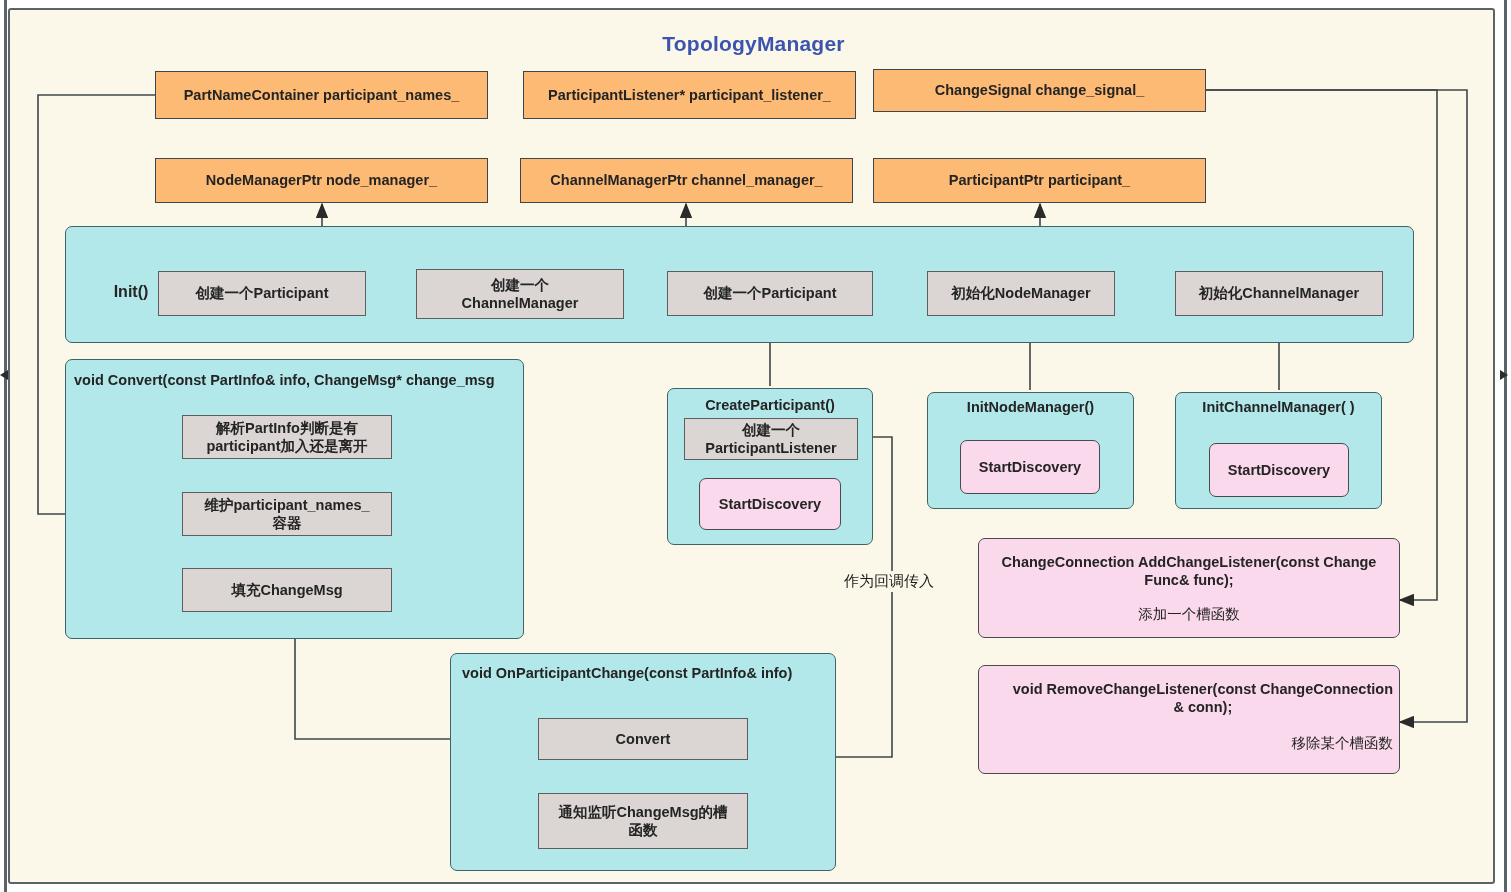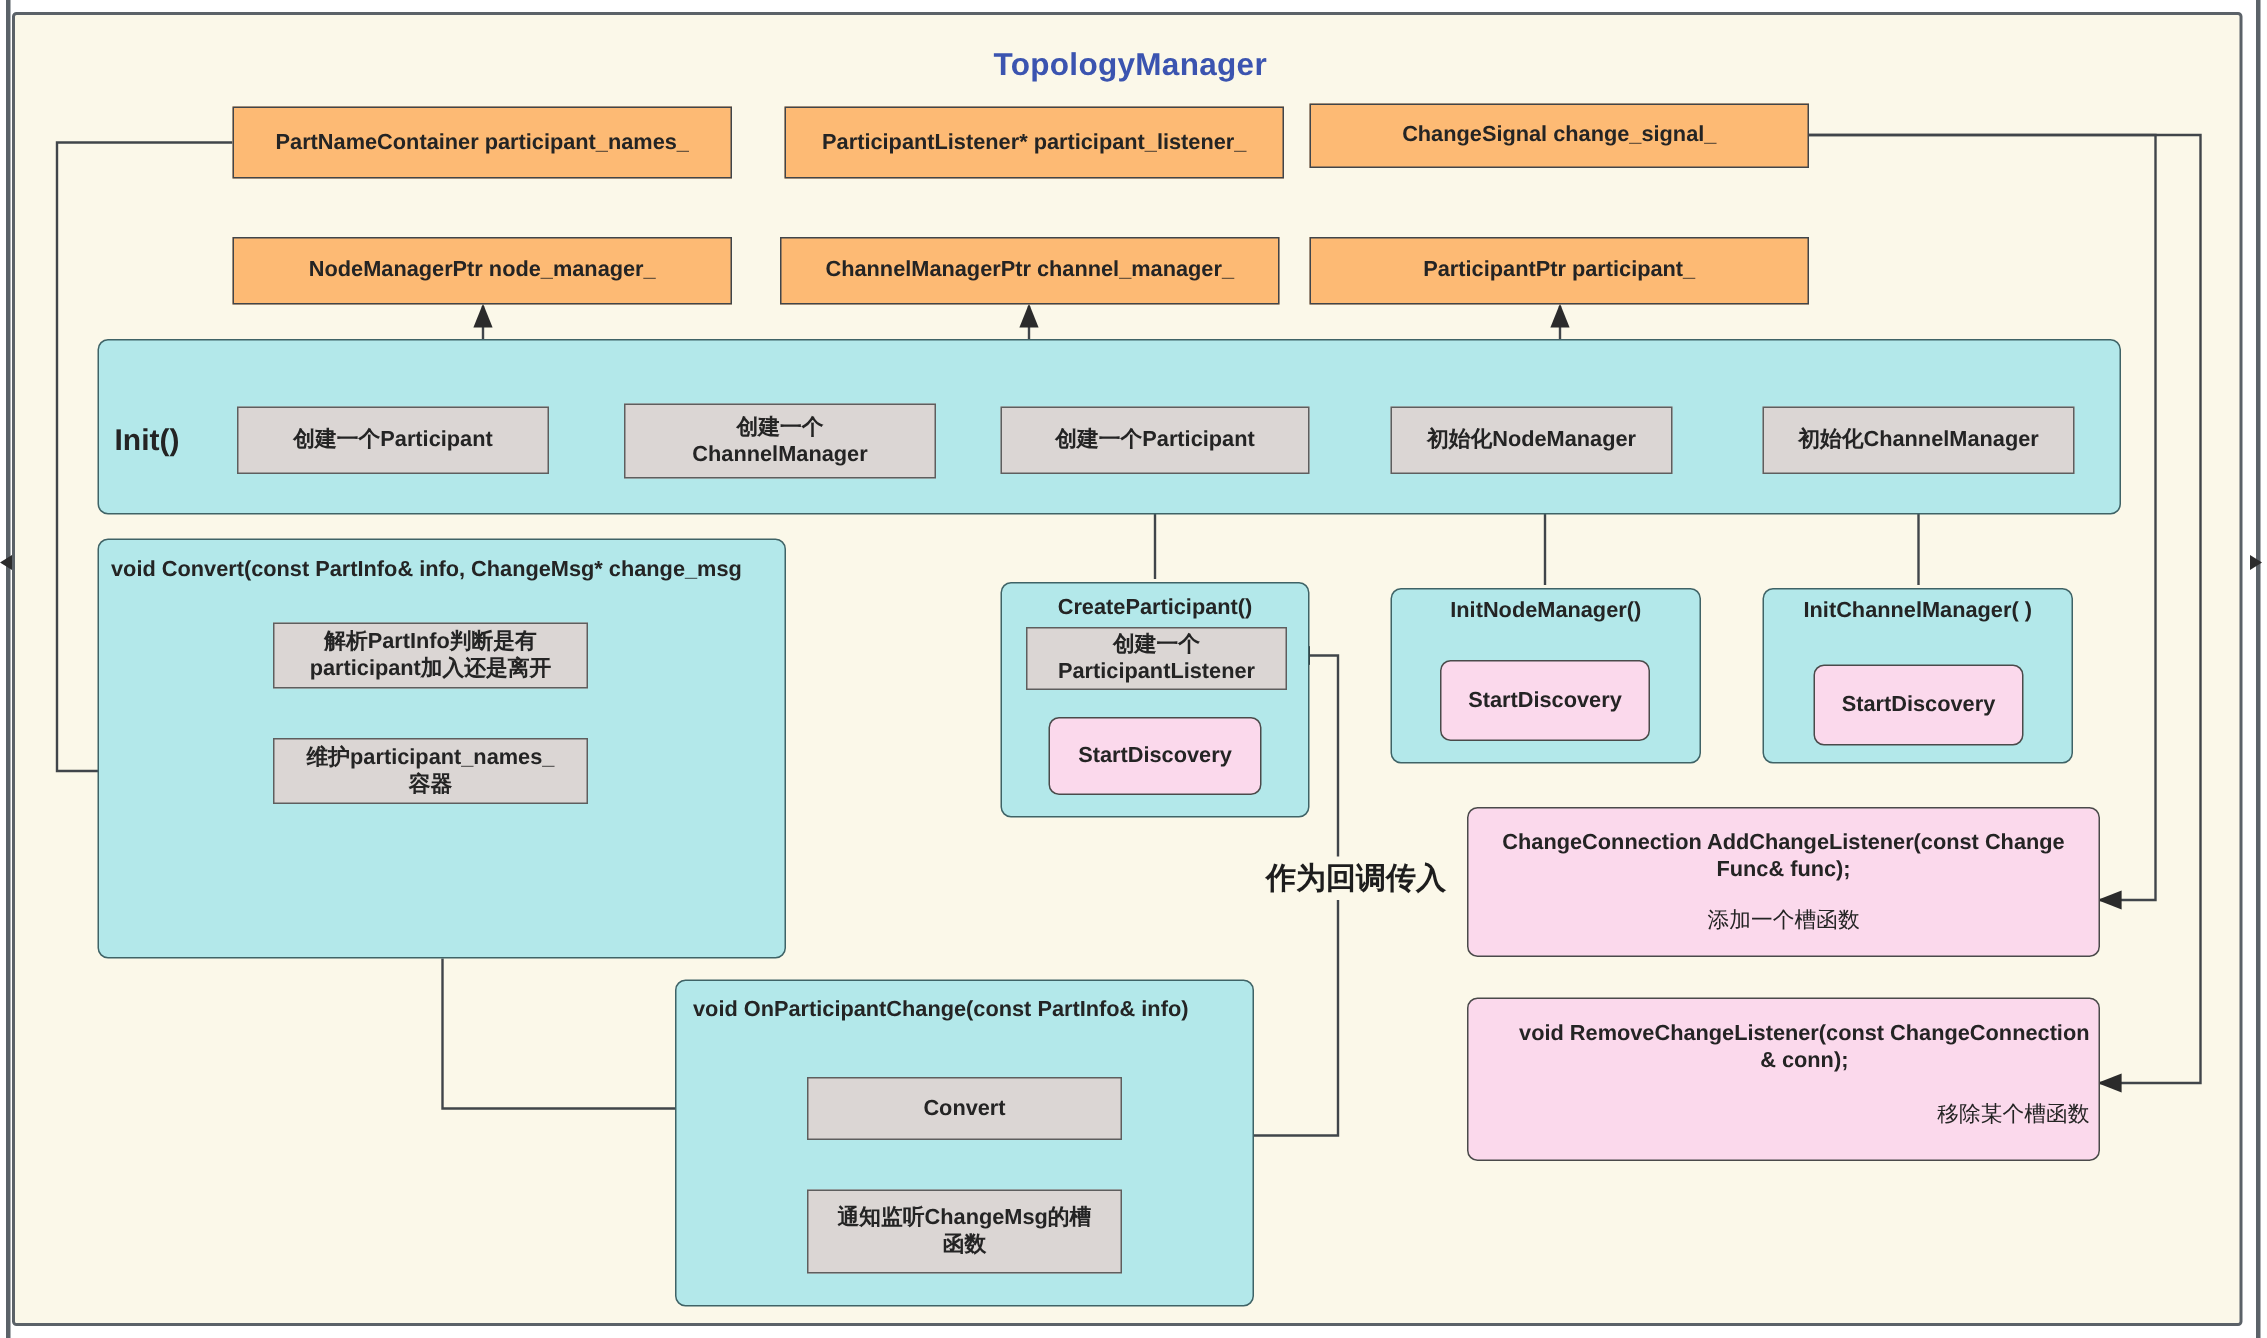--- a/index.html
+++ b/index.html
@@ -69,22 +69,22 @@
     position: absolute;
     font-size: 14.5px;
     font-weight: bold;
     color: #242424;
     text-align: center;
     white-space: pre-line;
     line-height: 1.25;
   }
   .callout {
     position: absolute;
-    font-size: 20px;
-    font-weight: bold;
+    font-size: 15px;
+    font-weight: normal;
     color: #1d1d1d;
     background: #fbf8e9;
     padding: 1px 3px;
     white-space: nowrap;
   }
   svg.wires {
     position: absolute; left: 0; top: 0;
     width: 1511px; height: 892px;
     pointer-events: none;
   }
@@ -163,36 +163,37 @@
 
   <div class="node member" style="left:155px; top:158px; width:333px; height:45px;">NodeManagerPtr node_manager_</div>
 
   <div class="node member" style="left:873px; top:69px; width:333px; height:43px;">ChangeSignal change_signal_</div>
 
   <div class="node member" style="left:520px; top:158px; width:333px; height:45px;">ChannelManagerPtr channel_manager_</div>
 
   <div class="node member" style="left:873px; top:158px; width:333px; height:45px;">ParticipantPtr participant_</div>
 
   <div class="node group" style="left:65px; top:226px; width:1349px; height:117px;"></div>
-  <div class="grouplabel" style="left:68px; top:282px; width:60px; font-size:20px;">Init()</div>
+  <div class="grouplabel" style="left:101px; top:282px; width:60px; font-size:16px;">Init()</div>
 
   <div class="node proc" style="left:158px; top:271px; width:208px; height:45px;">创建一个Participant</div>
   <div class="node proc" style="left:416px; top:269px; width:208px; height:50px;">创建一个
 ChannelManager</div>
   <div class="node proc" style="left:667px; top:271px; width:206px; height:45px;">创建一个Participant</div>
   <div class="node proc" style="left:927px; top:271px; width:188px; height:45px;">初始化NodeManager</div>
   <div class="node proc" style="left:1175px; top:271px; width:208px; height:45px;">初始化ChannelManager</div>
 
   <div class="node group" style="left:65px; top:359px; width:459px; height:280px;"></div>
   <div class="grouplabel" style="left:74px; top:371px; width:445px; text-align:left;">void Convert(const PartInfo&amp; info, ChangeMsg* change_msg</div>
 
   <div class="node proc" style="left:182px; top:415px; width:210px; height:44px;">解析PartInfo判断是有
 participant加入还是离开</div>
   <div class="node proc" style="left:182px; top:492px; width:210px; height:44px;">维护participant_names_
 容器</div>
+  <div class="node proc" style="left:182px; top:568px; width:210px; height:44px;">填充ChangeMsg</div>
 
   <div class="node group" style="left:667px; top:388px; width:206px; height:157px;"></div>
   <div class="grouplabel" style="left:667px; top:396px; width:206px;">CreateParticipant()</div>
   <div class="node proc" style="left:684px; top:418px; width:174px; height:42px;">创建一个
 ParticipantListener</div>
   <div class="node pink" style="left:699px; top:478px; width:142px; height:52px;">StartDiscovery</div>
 
   <div class="node group" style="left:927px; top:392px; width:207px; height:117px;"></div>
   <div class="grouplabel" style="left:927px; top:398px; width:207px;">InitNodeManager()</div>
   <div class="node pink" style="left:960px; top:440px; width:140px; height:54px;">StartDiscovery</div>

